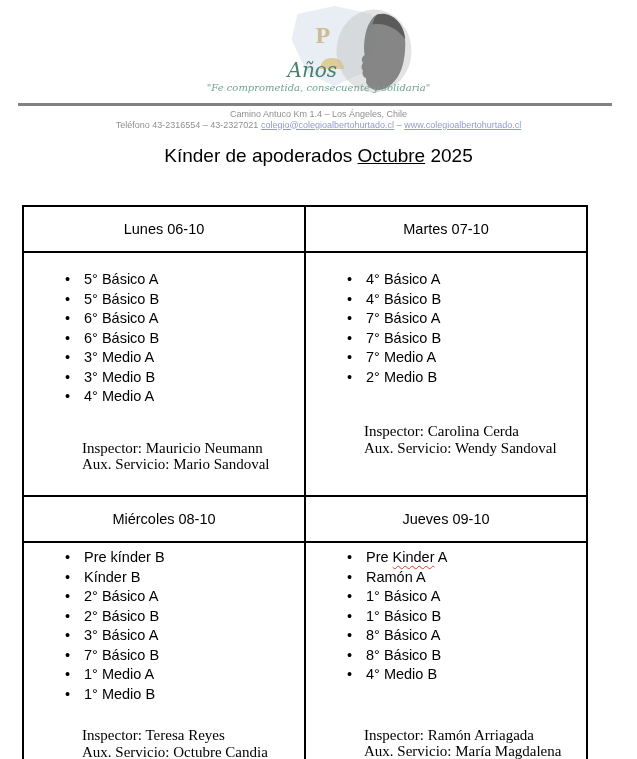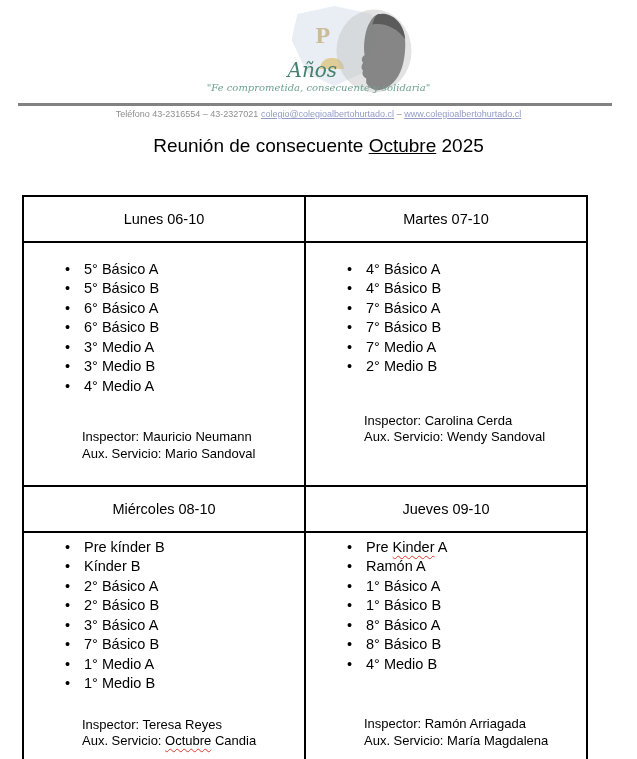--- a/index.html
+++ b/index.html
@@ -57,21 +57,21 @@
   .schedule th{
     height:18px;padding:13px 0;font-weight:normal;font-size:14.5px;
     text-align:center;vertical-align:middle;
   }
   .schedule td{height:238px;vertical-align:top;padding:2px;font-size:14.5px;border-radius:16px;}
   .schedule ul{list-style:none;margin:0;padding:0;}
   .row1 ul{margin-top:15px;}
   .row2 ul{margin-top:3px;}
   .schedule li{position:relative;padding-left:58px;line-height:19.5px;}
   .schedule li::before{content:"\2022";position:absolute;left:39px;}
-  .staff{margin-left:56px;font-size:13px;line-height:16.5px;}
+  .staff{margin-left:56px;font-size:15px;line-height:16.5px;font-family:Liberation Serif, serif;}
   .c0 .staff{margin-top:33px;}
   .c1 .staff{margin-top:36px;}
   .c2 .staff{margin-top:23px;}
   .c3 .staff{margin-top:42px;}
   .squiggle{
     text-decoration:underline;text-decoration-style:wavy;
     text-decoration-color:var(--squiggle-red,#e03a2f);
     text-decoration-thickness:1px;text-underline-offset:3px;
   }
 </style>
@@ -89,30 +89,31 @@
              L40,90 C36,88 34,84 36,80 C33,77 34,73 36,70 C33,66 35,62 38,60
              C36,50 38,28 45,18 C48,12 51,9 55,8 Z" fill="#767676" opacity="0.85"></path>
     <path d="M55,8 C70,4 88,16 90,40 C80,26 64,18 48,21 C50,14 52,9 55,8 Z" fill="#565656" opacity="0.9"></path>
   </svg>
   <div class="anos">Años</div>
   <div class="motto">"Fe comprometida, consecuente y solidaria"</div>
 </div>
 
 <div class="divider"></div>
 <div class="contact">
+  <div>Camino Antuco Km 1.4 – Los Ángeles, Chile</div>
   <div>
     <span>Teléfono 43-2316554 – 43-2327021</span>
     <a class="doc-link">colegio@colegioalbertohurtado.cl</a>
     <span>–</span>
     <a class="doc-link">www.colegioalbertohurtado.cl</a>
   </div>
 </div>
 
 <div class="title">
-  <span>Reunión de consecuente</span>
+  <span>Kínder de apoderados</span>
   <span class="u">Octubre</span>
   <span>2025</span>
 </div>
 
 <table class="schedule">
   <tbody>
       <tr class="rowh1">
     <th>Lunes 06-10</th>
     <th>Martes 07-10</th>
   </tr>

